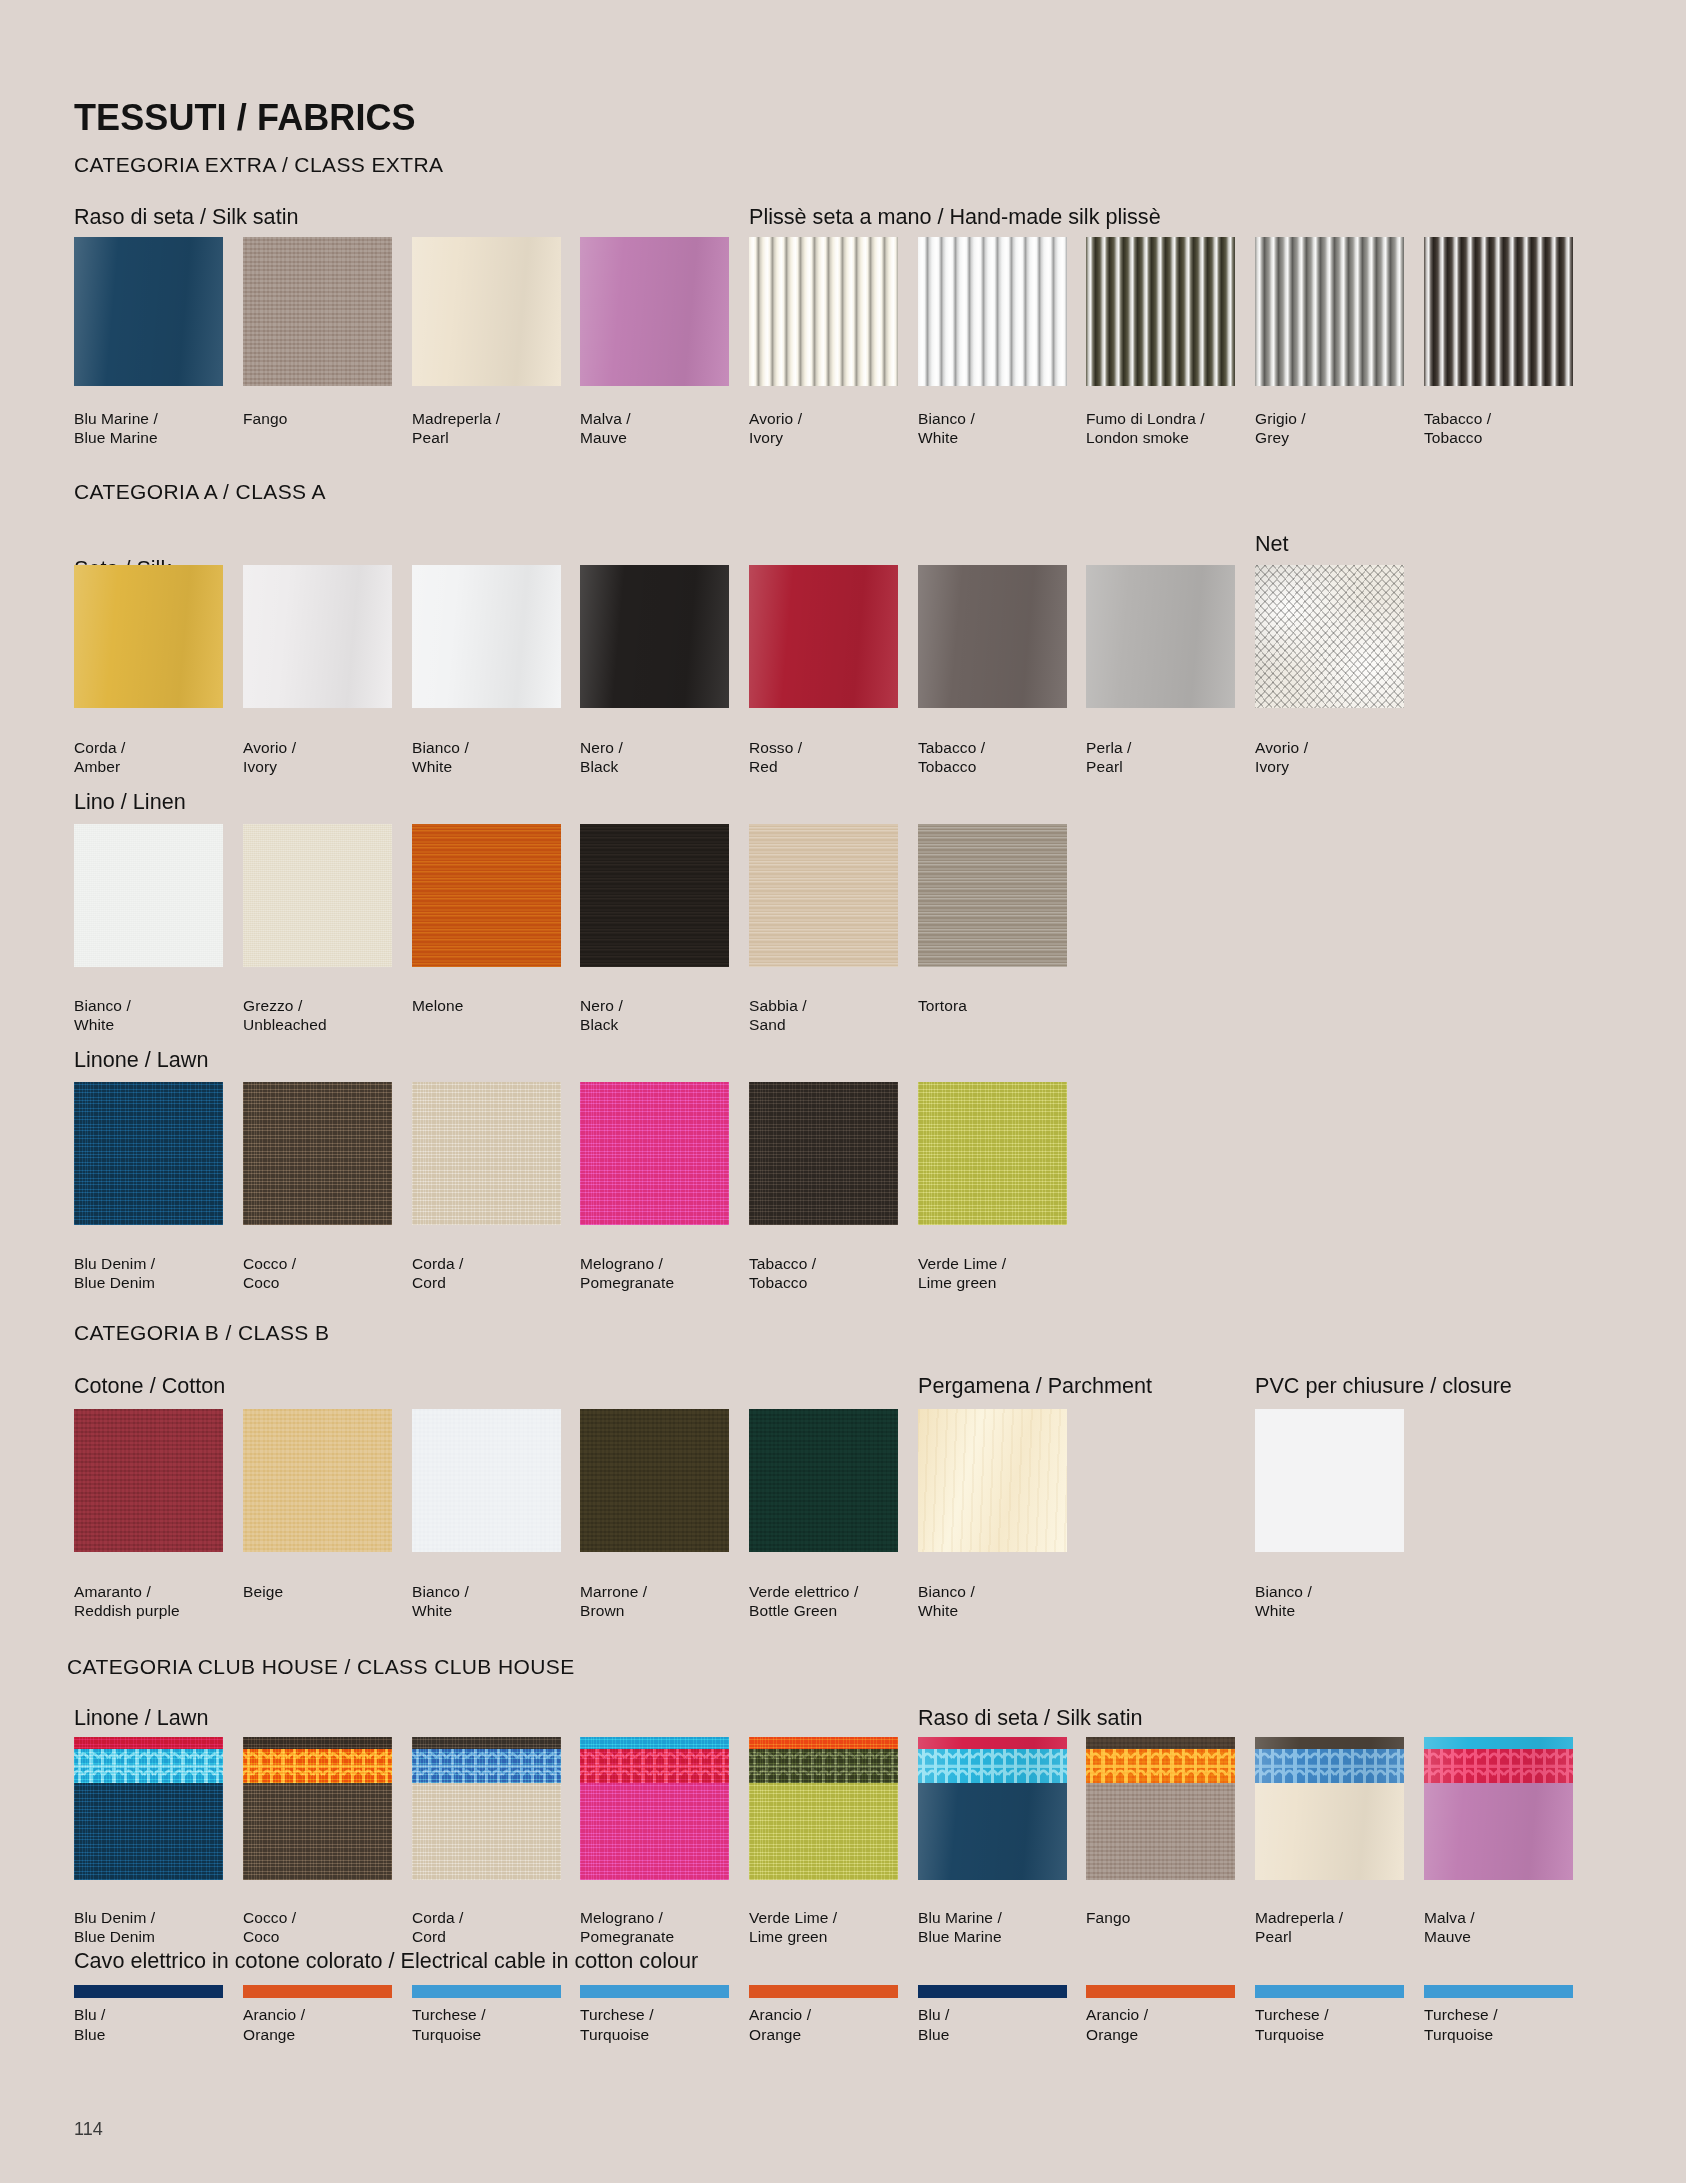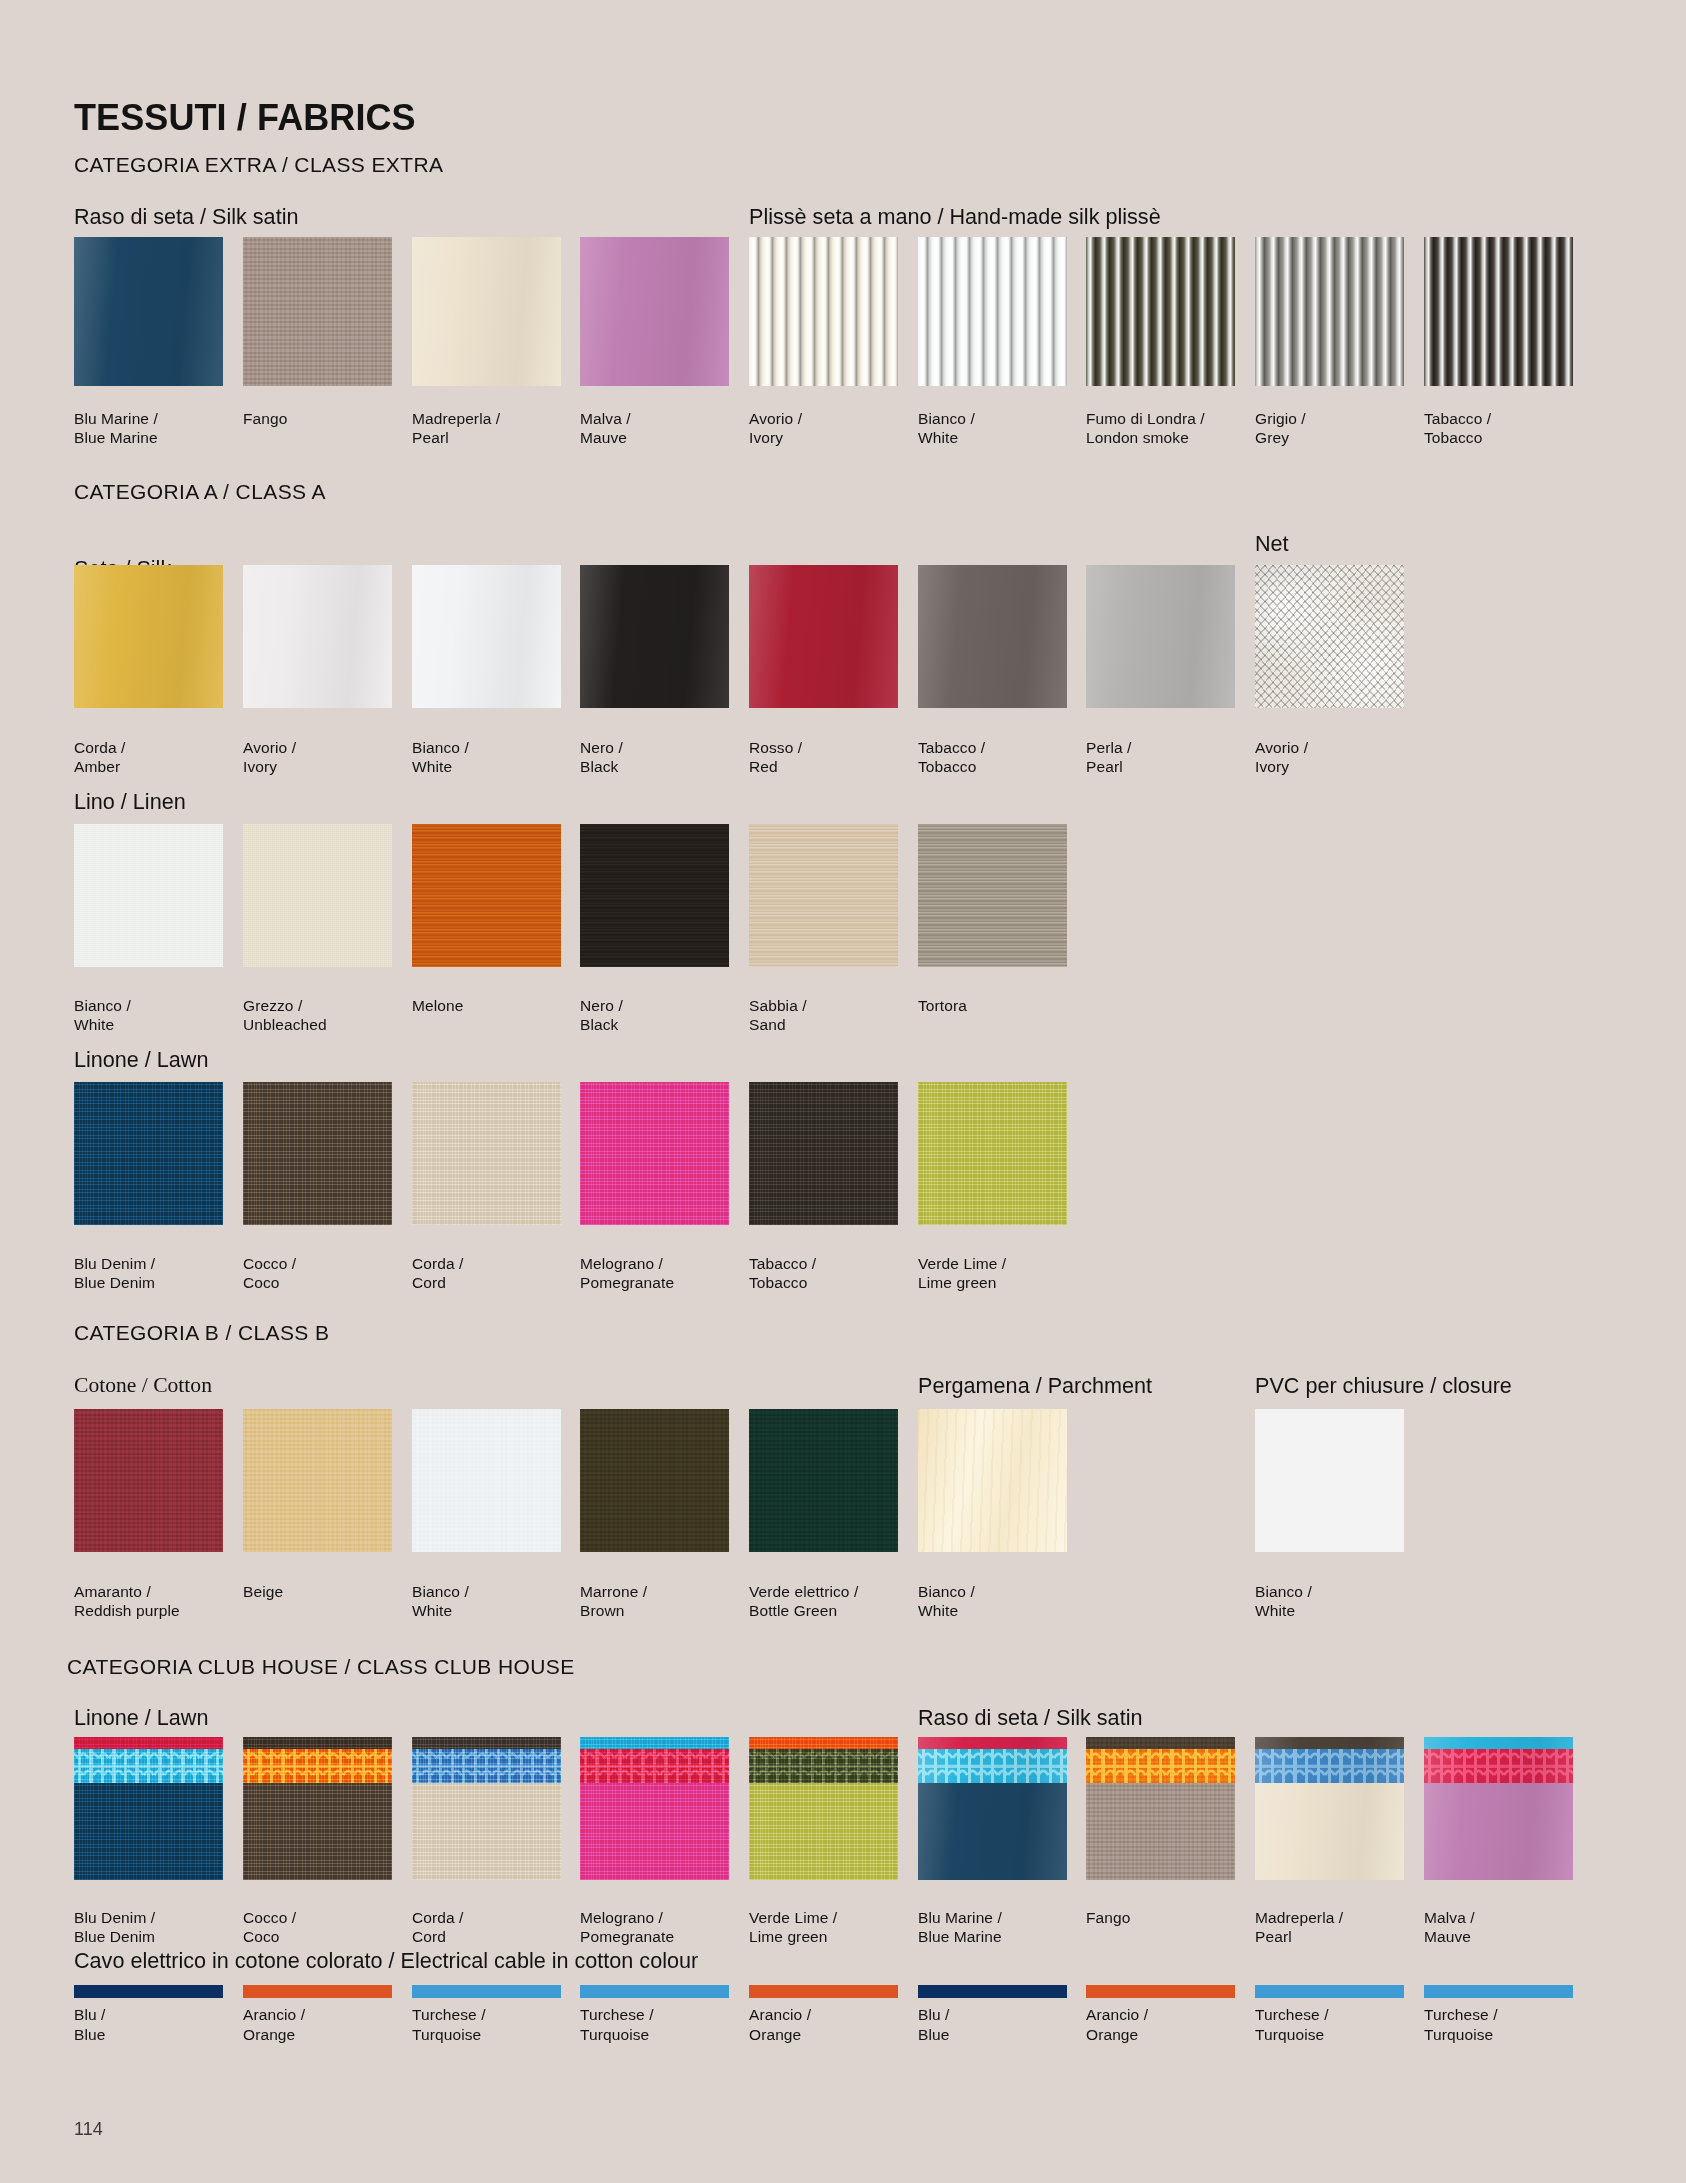--- a/index.html
+++ b/index.html
@@ -198,21 +198,21 @@
 Cord</div>
       <div class="sw tex-coarse" style="position: absolute; left: 580px; top: 1082px; height: 143px; background-color: rgb(229, 68, 155);"></div>
       <div class="lbl" style="position: absolute; left: 580px; top: 1243px; width: 169px;">Melograno /
 Pomegranate</div>
       <div class="sw tex-coarse" style="position: absolute; left: 749px; top: 1082px; height: 143px; background-color: rgb(62, 54, 47);"></div>
       <div class="lbl" style="position: absolute; left: 749px; top: 1243px; width: 169px;">Tabacco /
 Tobacco</div>
       <div class="sw tex-coarse" style="position: absolute; left: 918px; top: 1082px; height: 143px; background-color: rgb(195, 197, 92);"></div>
       <div class="lbl" style="position: absolute; left: 918px; top: 1243px; width: 169px;">Verde Lime /
 Lime green</div>
-      <div class="fam-heading" style="position: absolute; left: 74px; top: 1375px; font-family: Liberation Serif, serif;">Cotone / Cotton</div>
+      <div class="fam-heading" style="position: absolute; left: 74px; top: 1375px;">Cotone / Cotton</div>
       <div class="sw tex-weave" style="position: absolute; left: 74px; top: 1409px; height: 143px; background-color: rgb(139, 46, 57);"></div>
       <div class="lbl" style="position: absolute; left: 74px; top: 1571px; width: 169px;">Amaranto /
 Reddish purple</div>
       <div class="sw tex-weave" style="position: absolute; left: 243px; top: 1409px; height: 143px; background-color: rgb(224, 194, 136);"></div>
       <div class="lbl" style="position: absolute; left: 243px; top: 1571px; width: 169px;">Beige</div>
       <div class="sw tex-weave" style="position: absolute; left: 412px; top: 1409px; height: 143px; background-color: rgb(238, 241, 244);"></div>
       <div class="lbl" style="position: absolute; left: 412px; top: 1571px; width: 169px;">Bianco /
 White</div>
       <div class="sw tex-weave" style="position: absolute; left: 580px; top: 1409px; height: 143px; background-color: rgb(60, 53, 32);"></div>
       <div class="lbl" style="position: absolute; left: 580px; top: 1571px; width: 169px;">Marrone /

